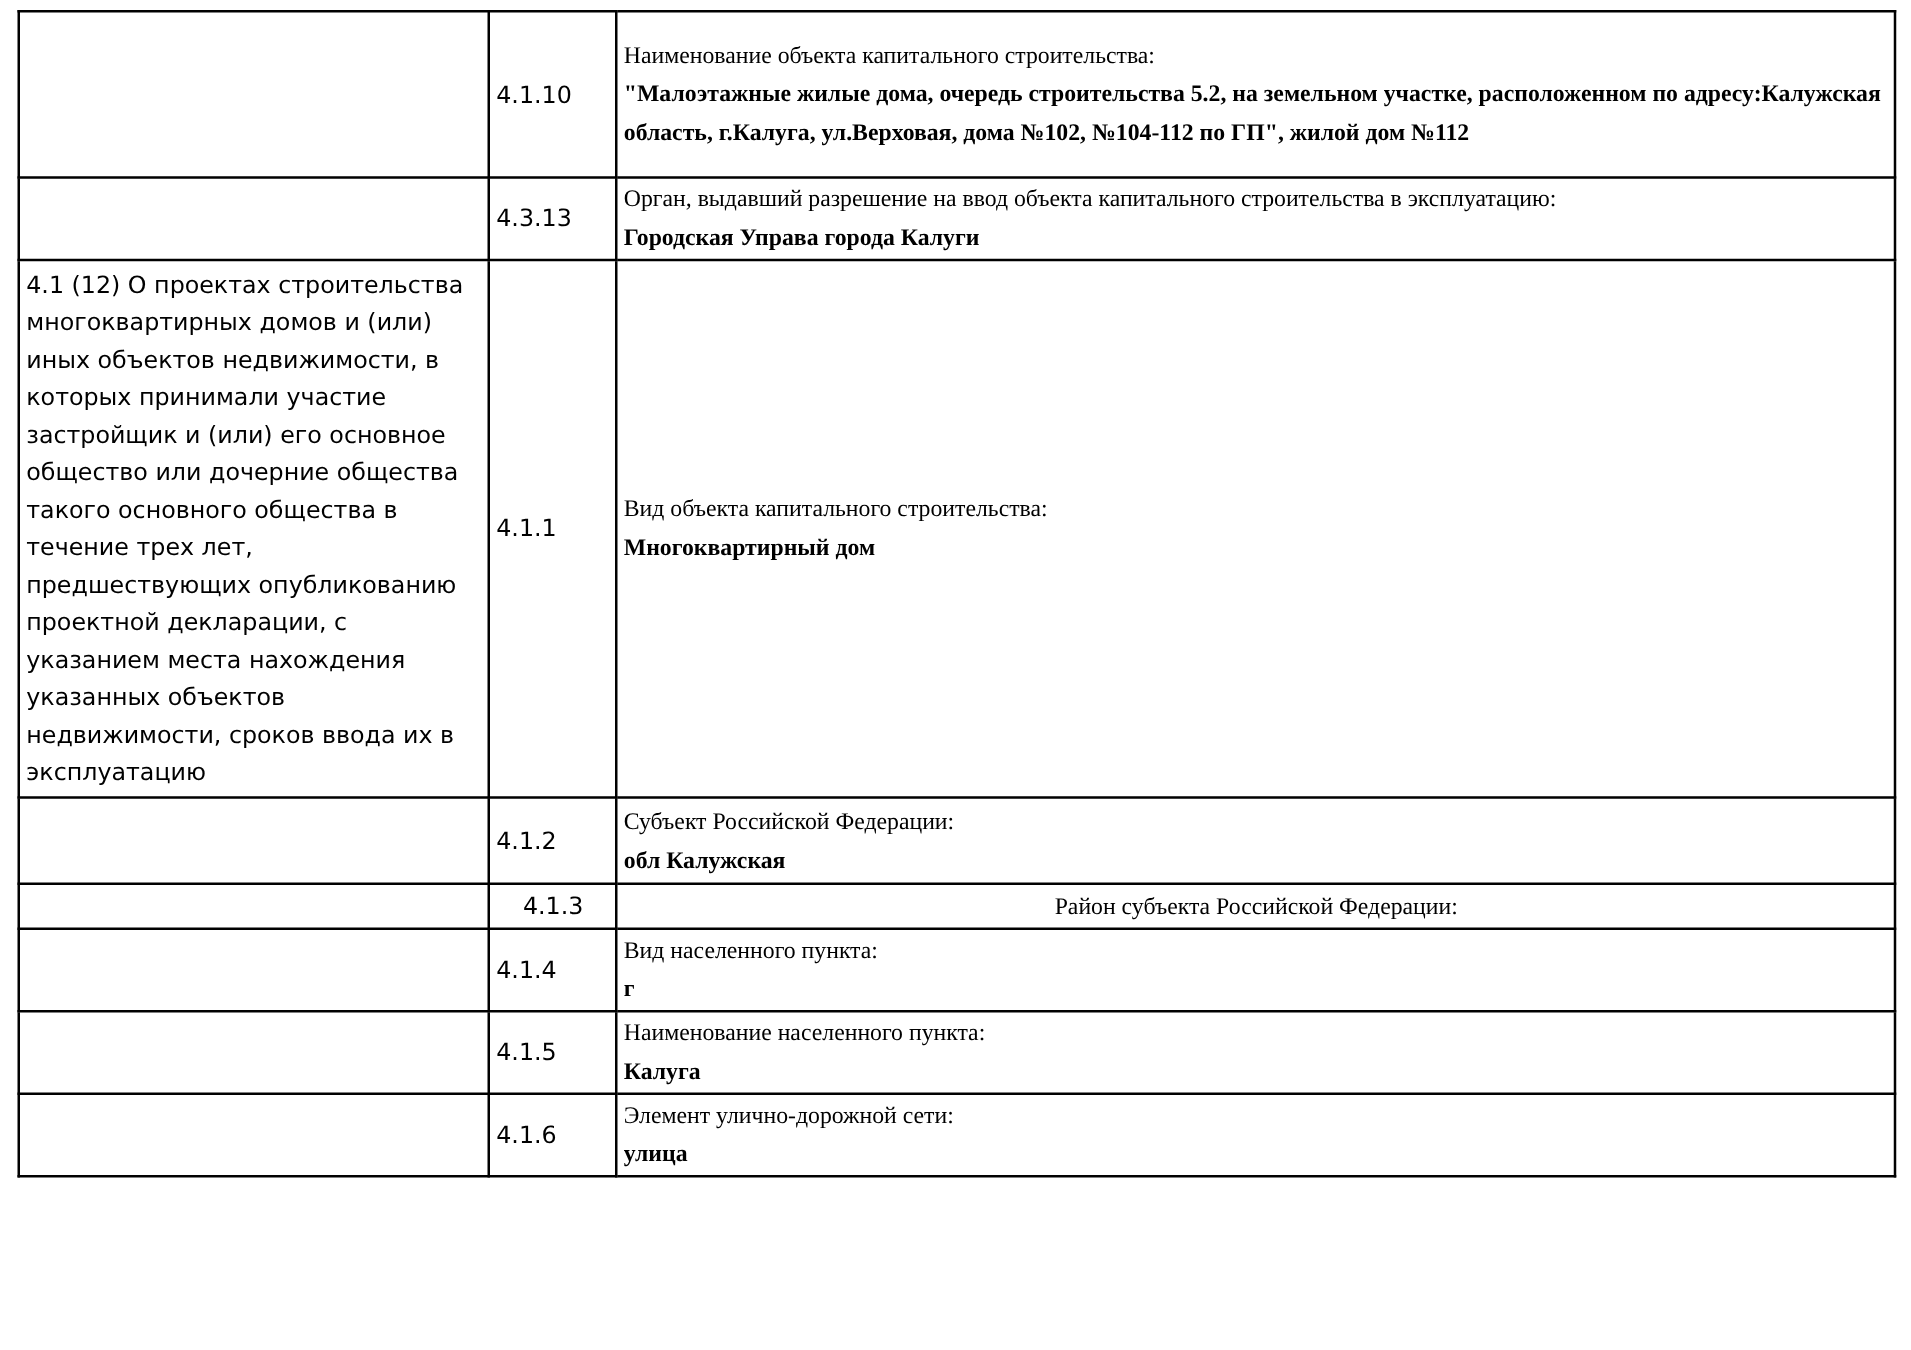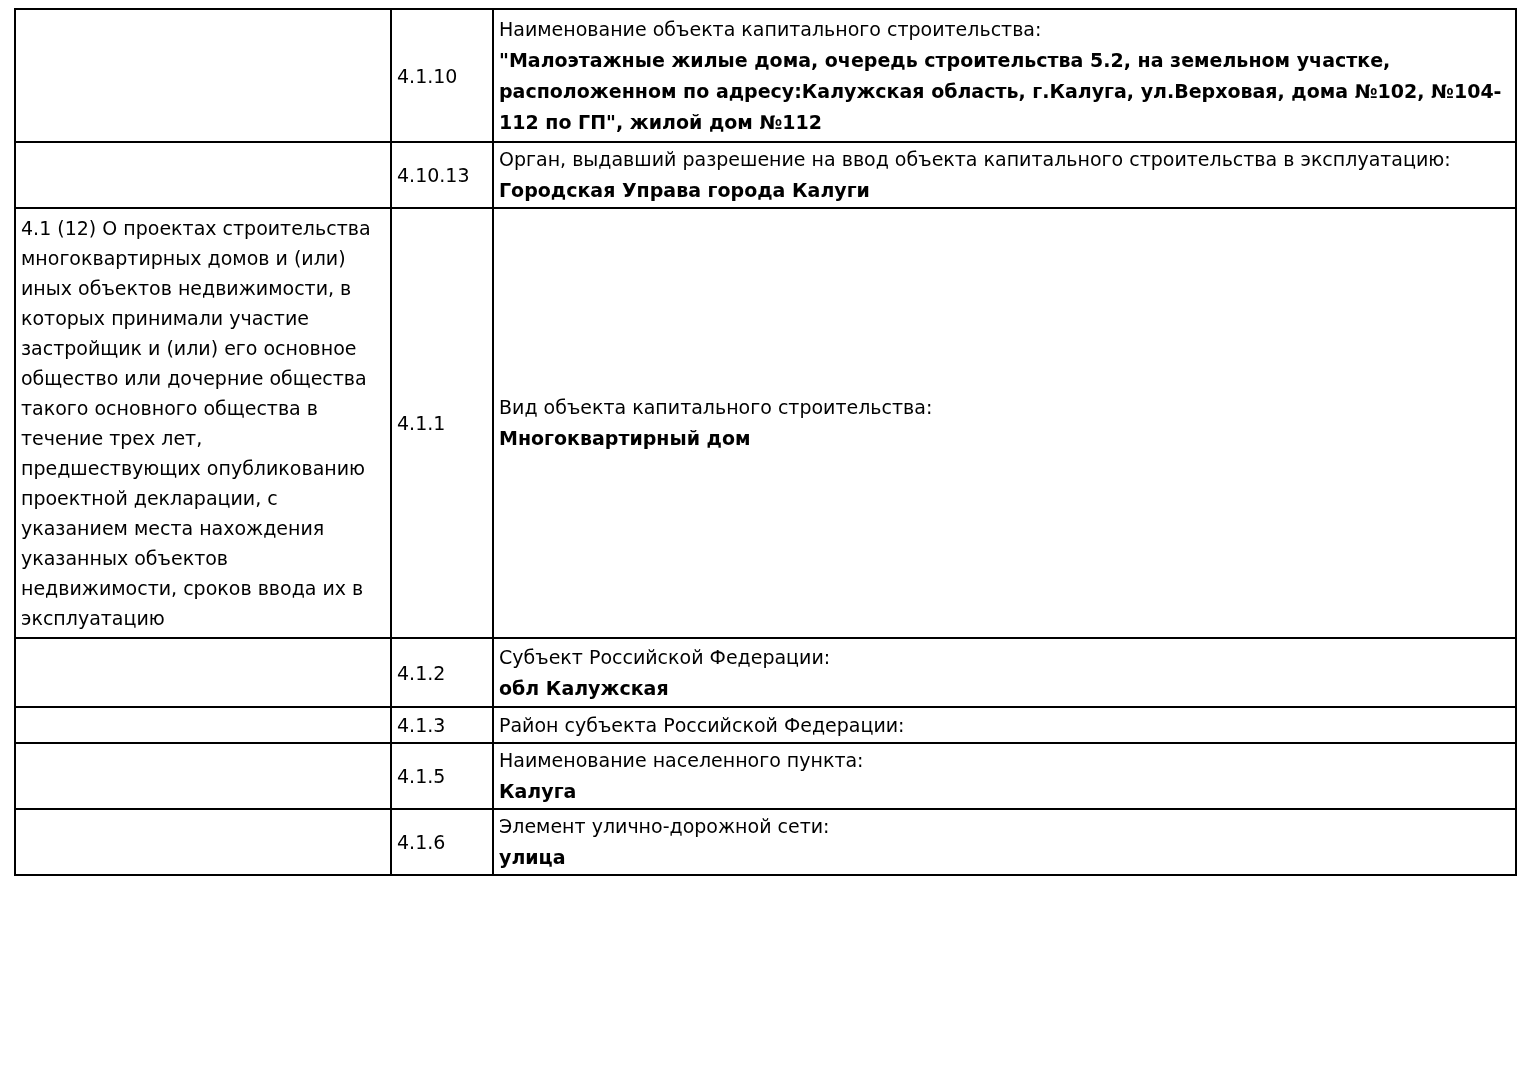--- a/index.html
+++ b/index.html
@@ -34,32 +34,33 @@
     vertical-align: top;
     line-height: 30px;
     padding-top: 3px;
     margin-left: 32px;
   }
   td.cell-num {
     line-height: 24px;
   }
   td.cell-content {
     line-height: 31px;
+    font-family: Liberation Serif, serif;
   }
   .item-label { font-weight: normal; }
   .item-value { font-weight: bold; }
   .item-value:empty { display: none; }
   
   tr.r0  td { height: 129px; }
   tr.r1  td { height: 61px; }
   tr.r2  td { height: 61px; }
   tr.r3  td { height: 62px; }
   tr.r4  td { height: 426px; }
   tr.r5  td { height: 65px; }
-  tr.r6  td { height: 32px; }
+  tr.r6  td { height: 32px; text-align: center; }
   tr.r7  td { height: 62px; }
   tr.r8  td { height: 62px; }
   tr.r9  td { height: 58px; }
 </style>
 </head>
 <body>
 
 <div class="page">
   <table class="decl">
     <colgroup>
@@ -82,21 +83,21 @@
         </td>
       </tr>
 
 
 
       <tr class="r3">
         <td class="cell-section">
           <div></div>
         </td>
         <td class="cell-num">
-          <span>4.10.13</span>
+          <span>4.3.13</span>
         </td>
         <td class="cell-content">
           <div class="item-label">Орган, выдавший разрешение на ввод объекта капитального строительства в эксплуатацию:</div>
           <div class="item-value">Городская Управа города Калуги</div>
         </td>
       </tr>
 
       <tr class="r4">
         <td class="cell-section">
           <div>4.1 (12) О проектах строительства многоквартирных домов и (или) иных объектов недвижимости, в которых принимали участие застройщик и (или) его основное общество или дочерние общества такого основного общества в течение трех лет, предшествующих опубликованию проектной декларации, с указанием места нахождения указанных объектов недвижимости, сроков ввода их в эксплуатацию</div>
@@ -129,20 +130,32 @@
         </td>
         <td class="cell-num">
           <span>4.1.3</span>
         </td>
         <td class="cell-content">
           <div class="item-label">Район субъекта Российской Федерации:</div>
 
         </td>
       </tr>
 
+      <tr class="r7">
+        <td class="cell-section">
+          <div></div>
+        </td>
+        <td class="cell-num">
+          <span>4.1.4</span>
+        </td>
+        <td class="cell-content">
+          <div class="item-label">Вид населенного пункта:</div>
+          <div class="item-value">г</div>
+        </td>
+      </tr>
 
       <tr class="r8">
         <td class="cell-section">
           <div></div>
         </td>
         <td class="cell-num">
           <span>4.1.5</span>
         </td>
         <td class="cell-content">
           <div class="item-label">Наименование населенного пункта:</div>

